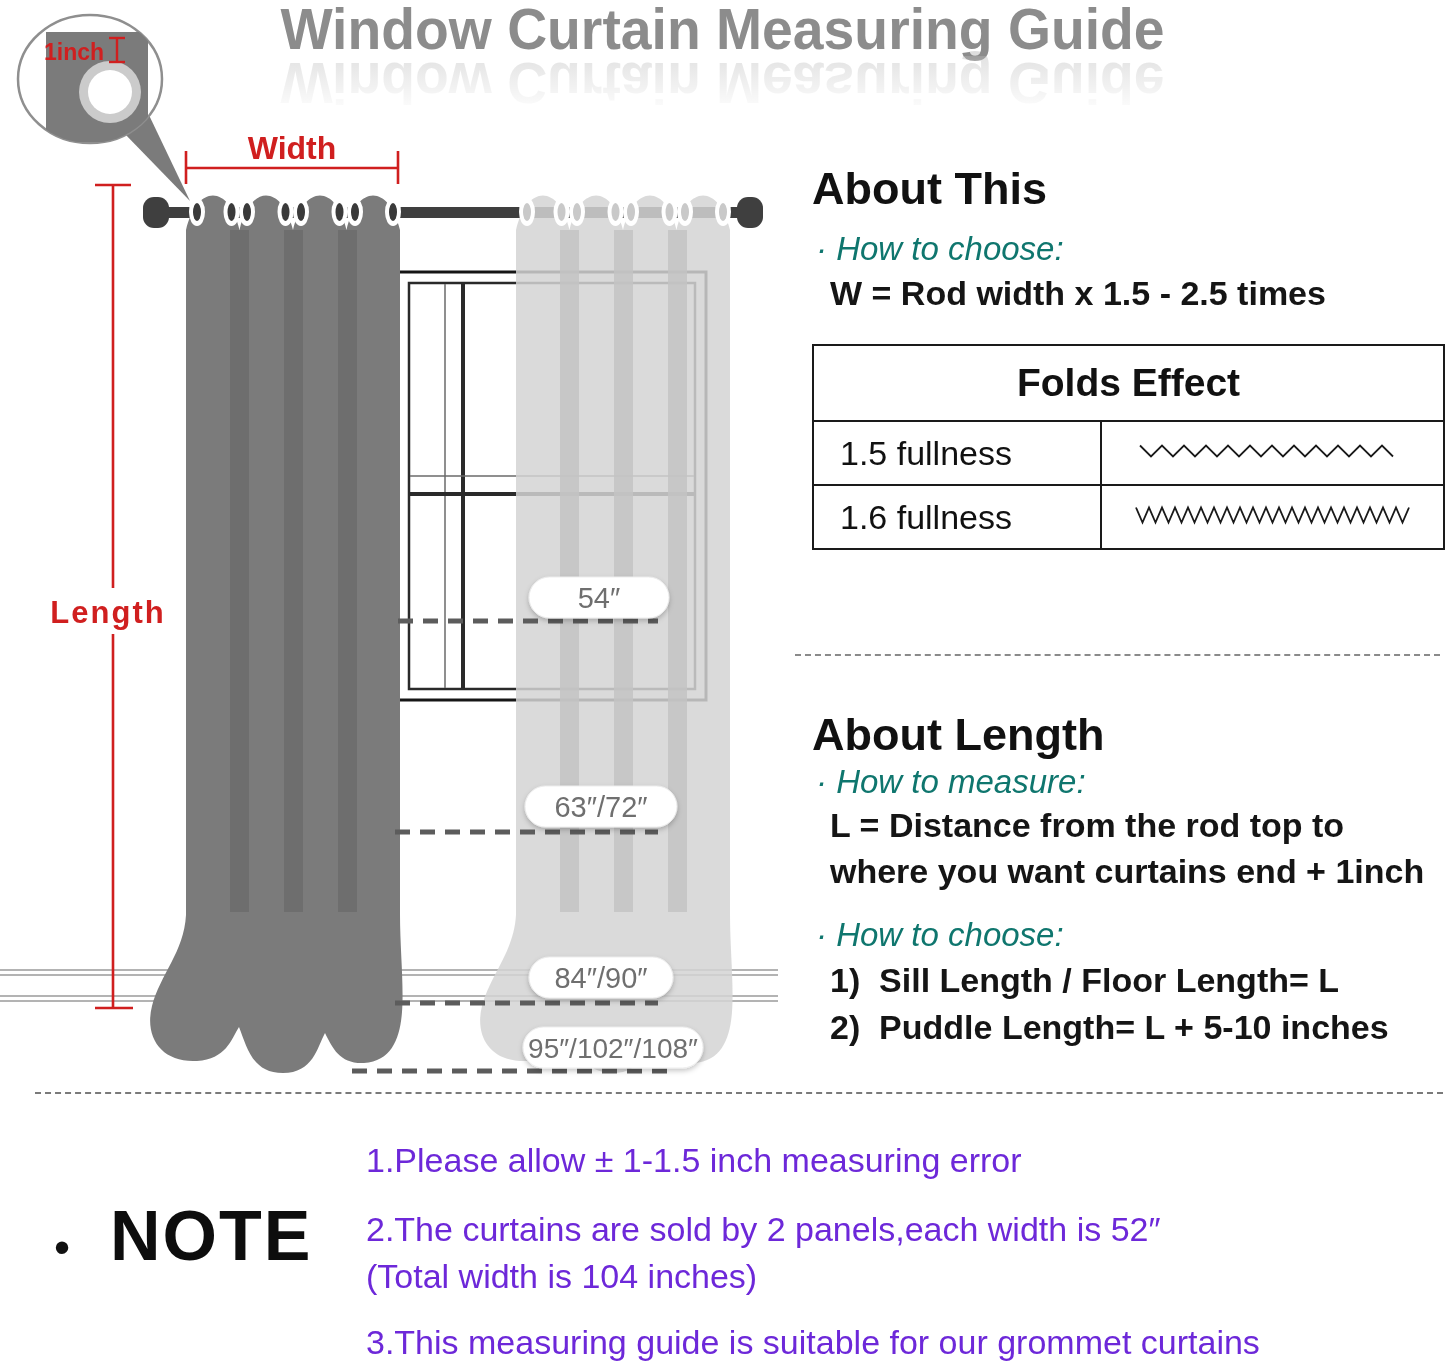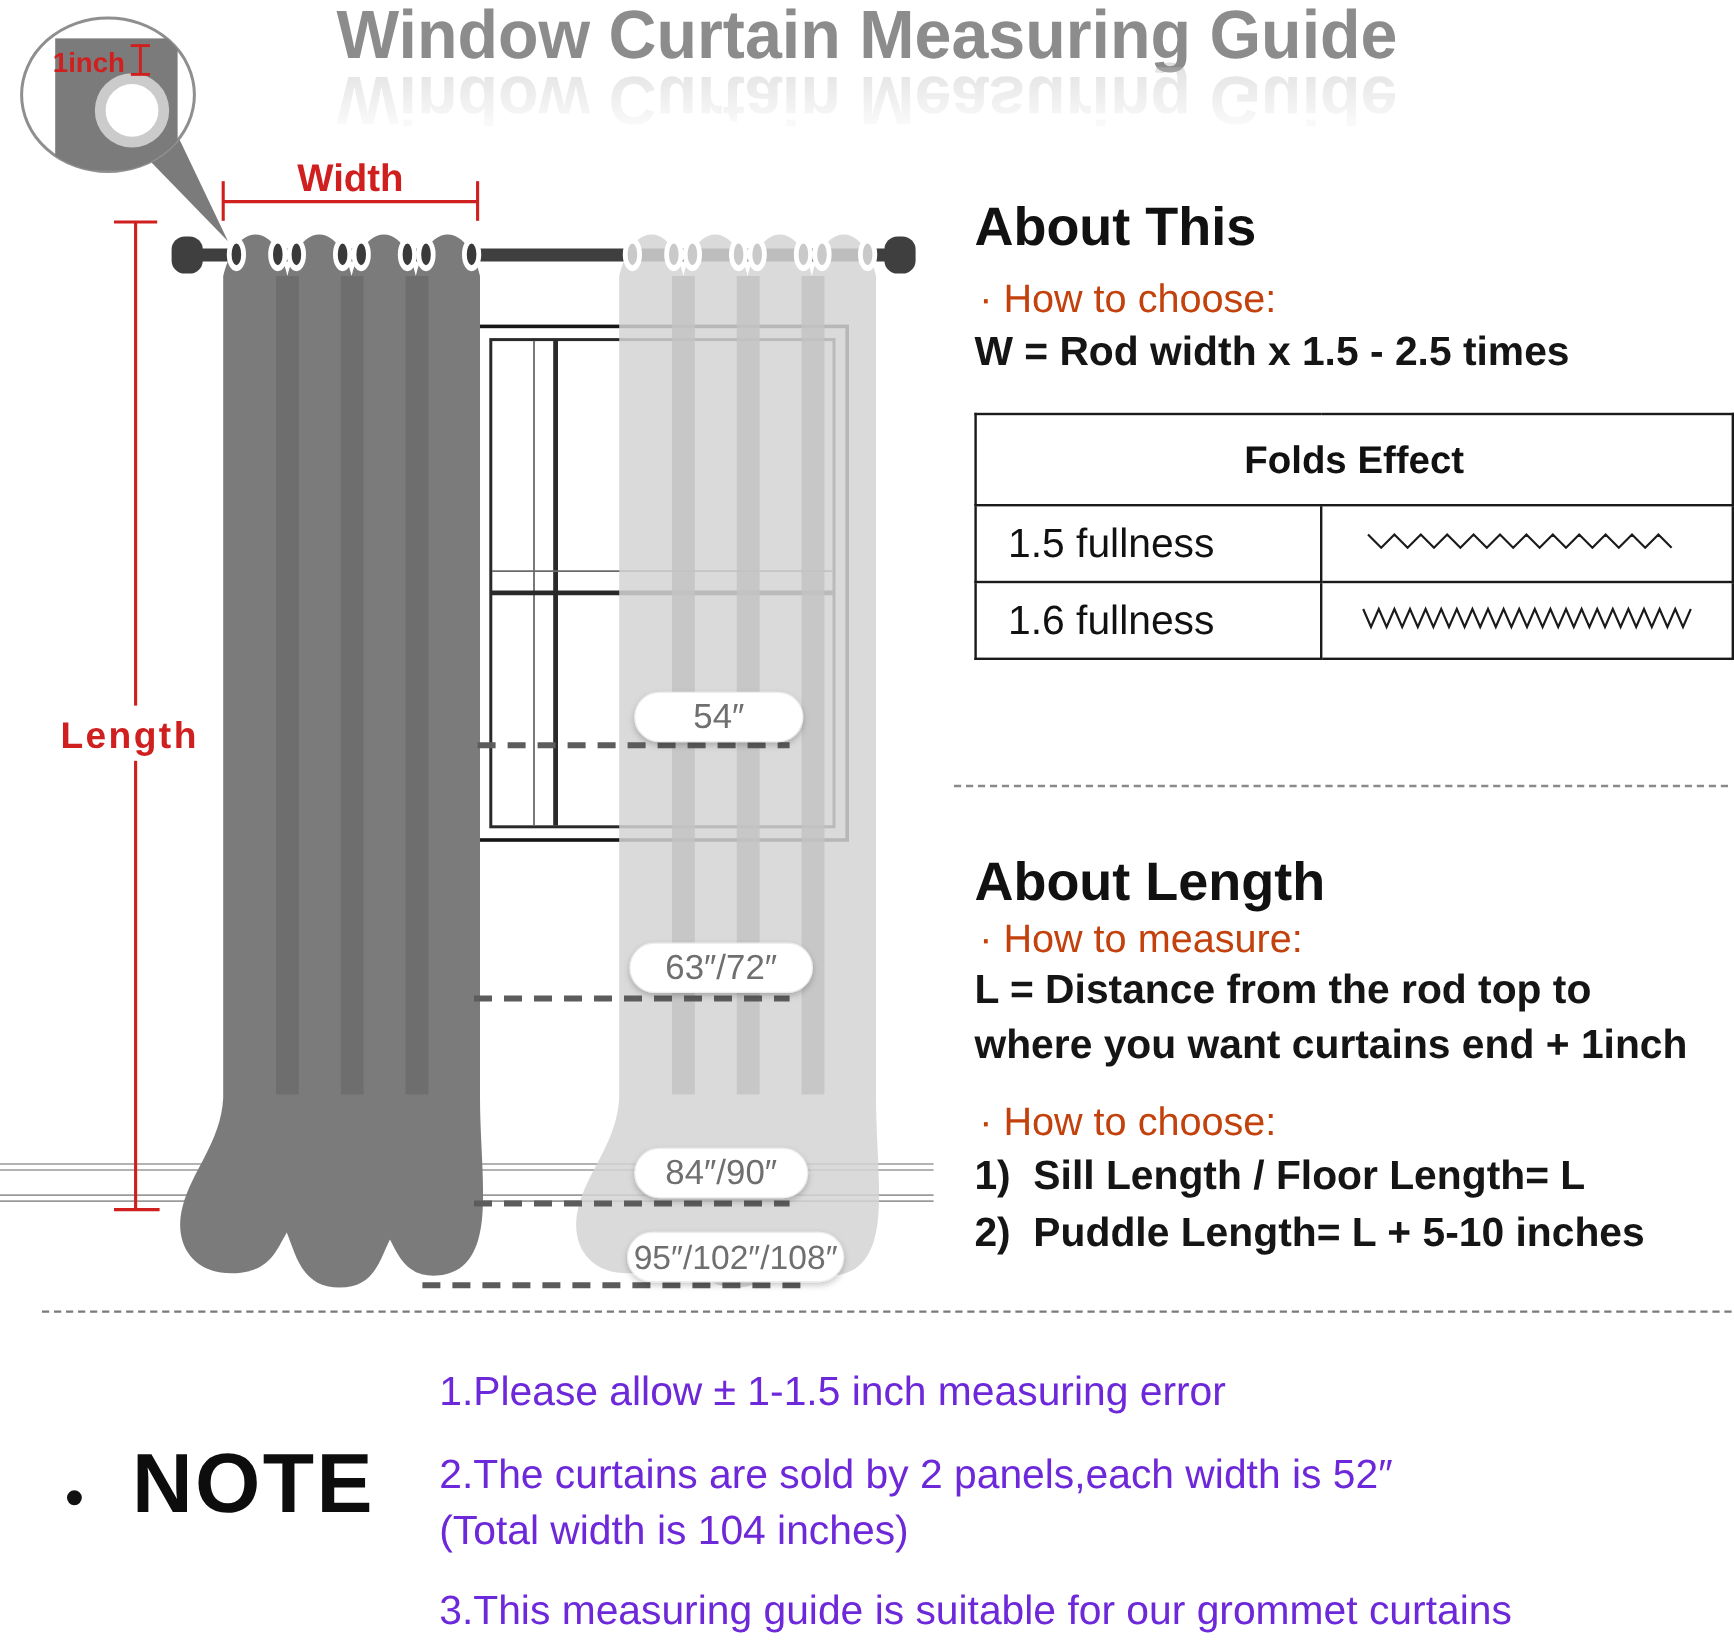--- a/index.html
+++ b/index.html
@@ -8,26 +8,26 @@
   .abs{position:absolute;white-space:pre;}
   
   .title{position:absolute;top:-4px;left:0;width:100%;text-align:center;
          font-size:57px;font-weight:700;color:#8c8c8c;transform:scaleX(.97);
          white-space:nowrap;}
   .title-reflect{top:50px;transform:scaleX(.97) scaleY(-1);opacity:.28;}
   .title-fade{position:absolute;top:56px;left:0;width:100%;height:72px;
               background:linear-gradient(to bottom,rgba(255,255,255,.15),#fff 82%);}
   
   .h2{font-size:45px;font-weight:600;color:#111;}
-  .body-line{font-size:33px;color:#c2410c;}
-  .formula{font-size:34px;font-weight:600;color:#151515;}
+  .body-line{font-size:33px;color:#0f766e;font-style:italic;}
+  .formula{font-size:34px;font-weight:600;color:#151515;margin-left:18px;}
   
   .folds-table{position:absolute;left:812px;top:344px;border-collapse:collapse;}
   .folds-table th,.folds-table td{border:2.5px solid #1a1a1a;}
-  .folds-table th{width:612px;height:72px;font-size:32px;font-weight:600;
+  .folds-table th{width:612px;height:72px;font-size:39px;font-weight:600;
                   text-align:center;color:#111;}
   .folds-table td.lbl{width:268px;height:60px;font-size:34px;font-weight:500;
                       padding-left:26px;color:#111;}
   .folds-table td.vis{width:342px;text-align:center;vertical-align:middle;}
   .dashed-div{position:absolute;border-top:2px dashed #8a8a8a;height:0;}
   
   .note-bullet{font-size:46px;color:#111;}
   .note-head{font-size:70px;font-weight:800;letter-spacing:2px;color:#0d0d0d;}
   .note-line{font-size:34px;color:#6d28d9;}
 </style>

